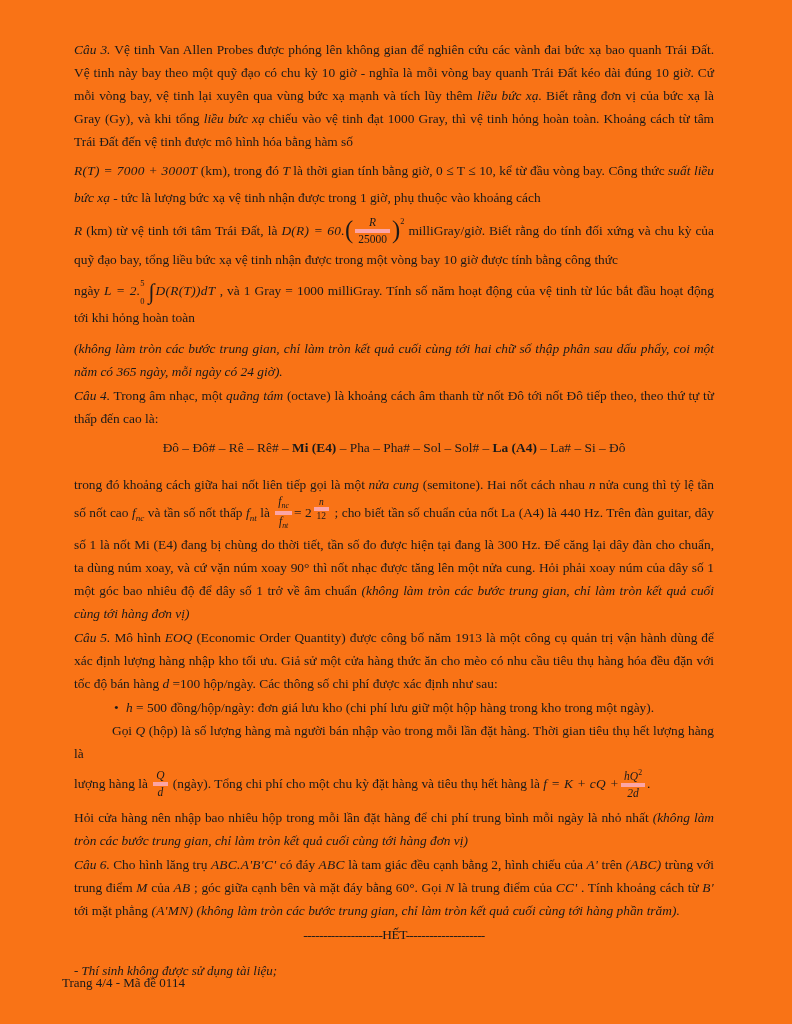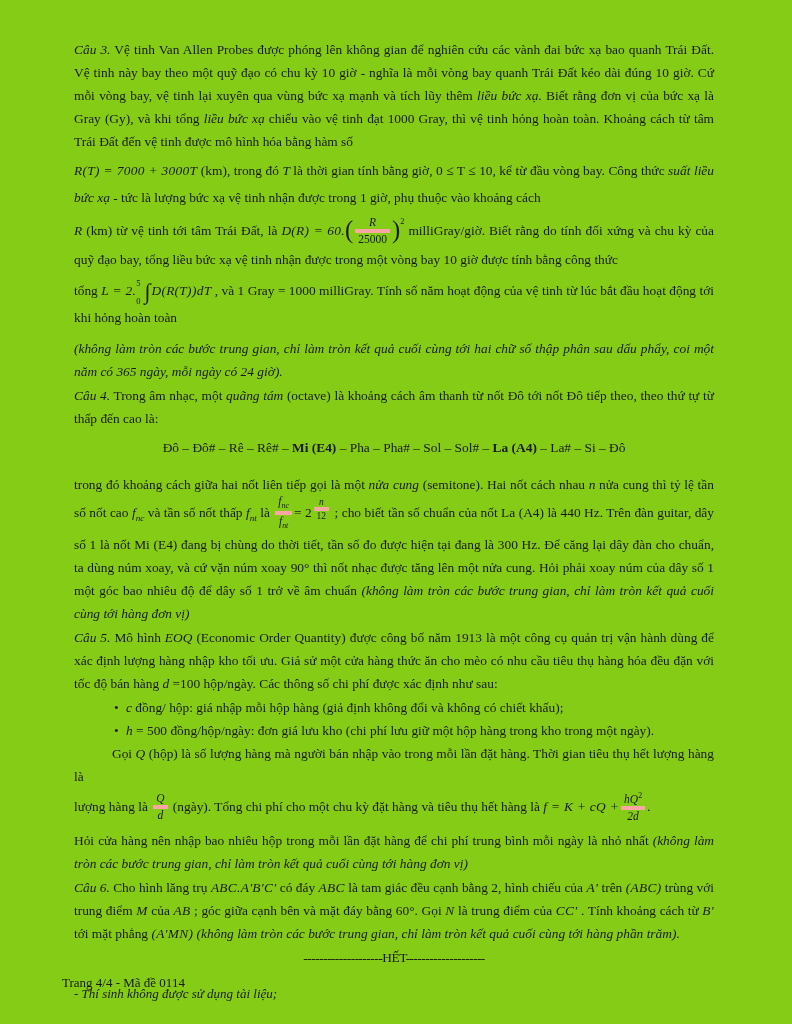--- a/index.html
+++ b/index.html
@@ -10,21 +10,21 @@
   body {
     width: 792px;
     height: 1024px;
     font-family: "Liberation Serif", serif;
     color: #1a1a1a;
   }
   .page {
     position: relative;
     width: 792px;
     height: 1024px;
-    background: #84cc16;
+    background: #f97316;
     overflow: hidden;
   }
   .content {
     position: absolute;
     left: 74px;
     top: 38px;
     width: 640px;
   }
   p {
     margin: 0 0 1px 0;
@@ -151,21 +151,21 @@
     <p class="eqline">
       <span class="mathseq">R(T) = 7000 + 3000T</span><span> (km), trong đó </span><span class="mathit">T</span><span> là thời gian tính bằng giờ, 0 ≤ T ≤ 10, kể từ đầu vòng bay. Công thức </span><span class="ital">suất liều bức xạ</span><span> - tức là lượng bức xạ vệ tinh nhận được trong 1 giờ, phụ thuộc vào khoảng cách</span>
     </p>
     <p class="eqline">
       <span class="mathit">R</span><span> (km) từ vệ tinh tới tâm Trái Đất, là </span><span class="mathseq">D(R) = 60.</span><span class="paren-big">(</span><span class="frac">
           <span class="num mathit">R</span>
           <span class="den">25000</span>
         </span><span class="paren-big">)</span><span class="bigsup">2</span><span> milliGray/giờ. Biết rằng do tính đối xứng và chu kỳ của quỹ đạo bay, tổng liều bức xạ vệ tinh nhận được trong một vòng bay 10 giờ được tính bằng công thức </span>
     </p>
     <p class="eqline">
-      <span>tổng </span><span class="mathseq">L = 2.</span><span class="int-lim">
+      <span>ngày </span><span class="mathseq">L = 2.</span><span class="int-lim">
           <span class="top">5</span>
           <span class="bot">0</span>
         </span><span class="integral">∫</span><span class="mathseq">D(R(T))dT</span><span> , và 1 Gray = 1000 milliGray. Tính số năm hoạt động của vệ tinh từ lúc bắt đầu hoạt động tới khi hỏng hoàn toàn </span>
     </p>
     <p>
       <span class="ital">(không làm tròn các bước trung gian, chỉ làm tròn kết quả cuối cùng tới hai chữ số thập phân sau dấu phẩy, coi một năm có 365 ngày, mỗi ngày có 24 giờ).</span>
     </p>
 
     <p>
       <span class="mathit">Câu 4.</span>
@@ -179,21 +179,20 @@
         </span><span>= 2</span><span class="frac" style="font-size:9.5px; top:-5px;">
           <span class="num mathit">n</span>
           <span class="den">12</span>
         </span><span> ; cho biết tần số chuẩn của nốt La (A4) là 440 Hz. Trên đàn guitar, dây số 1 là nốt Mi (E4) đang bị chùng do thời tiết, tần số đo được hiện tại đang là 300 Hz. Để căng lại dây đàn cho chuẩn, ta dùng núm xoay, và cứ vặn núm xoay 90° thì nốt nhạc được tăng lên một nửa cung. Hỏi phải xoay núm của dây số 1 một góc bao nhiêu độ để dây số 1 trở về âm chuẩn </span><span class="ital">(không làm tròn các bước trung gian, chỉ làm tròn kết quả cuối cùng tới hàng đơn vị)</span>
     </p>
 
     <p>
       <span class="mathit">Câu 5.</span><span> Mô hình </span><span class="ital">EOQ</span><span> (Economic Order Quantity) được công bố năm 1913 là một công cụ quản trị vận hành dùng để xác định lượng hàng nhập kho tối ưu. Giả sử một cửa hàng thức ăn cho mèo có nhu cầu tiêu thụ hàng hóa đều đặn với tốc độ bán hàng </span><span class="mathit">d</span><span> =100 hộp/ngày. Các thông số chi phí được xác định như sau:</span>
     </p>
     <ul class="bullets">
-      <li><span class="mathit">c</span> đồng/ hộp: giá nhập mỗi hộp hàng (giả định không đổi và không có chiết khấu);</li>
       <li><span class="mathit">h</span> = 500 đồng/hộp/ngày: đơn giá lưu kho (chi phí lưu giữ một hộp hàng trong kho trong một ngày).</li>
     </ul>
     <p class="indent" style="text-indent:38px;">
       <span>Gọi </span><span class="mathit">Q</span><span> (hộp) là số lượng hàng mà người bán nhập vào trong mỗi lần đặt hàng. Thời gian tiêu thụ hết lượng hàng là </span>
     </p>
     <p class="eqline">
       <span>lượng hàng là </span><span class="frac">
           <span class="num mathit">Q</span>
           <span class="den mathit">d</span>
         </span><span> (ngày). Tổng chi phí cho một chu kỳ đặt hàng và tiêu thụ hết hàng là </span><span class="mathseq">f = K + cQ +</span><span class="frac">

